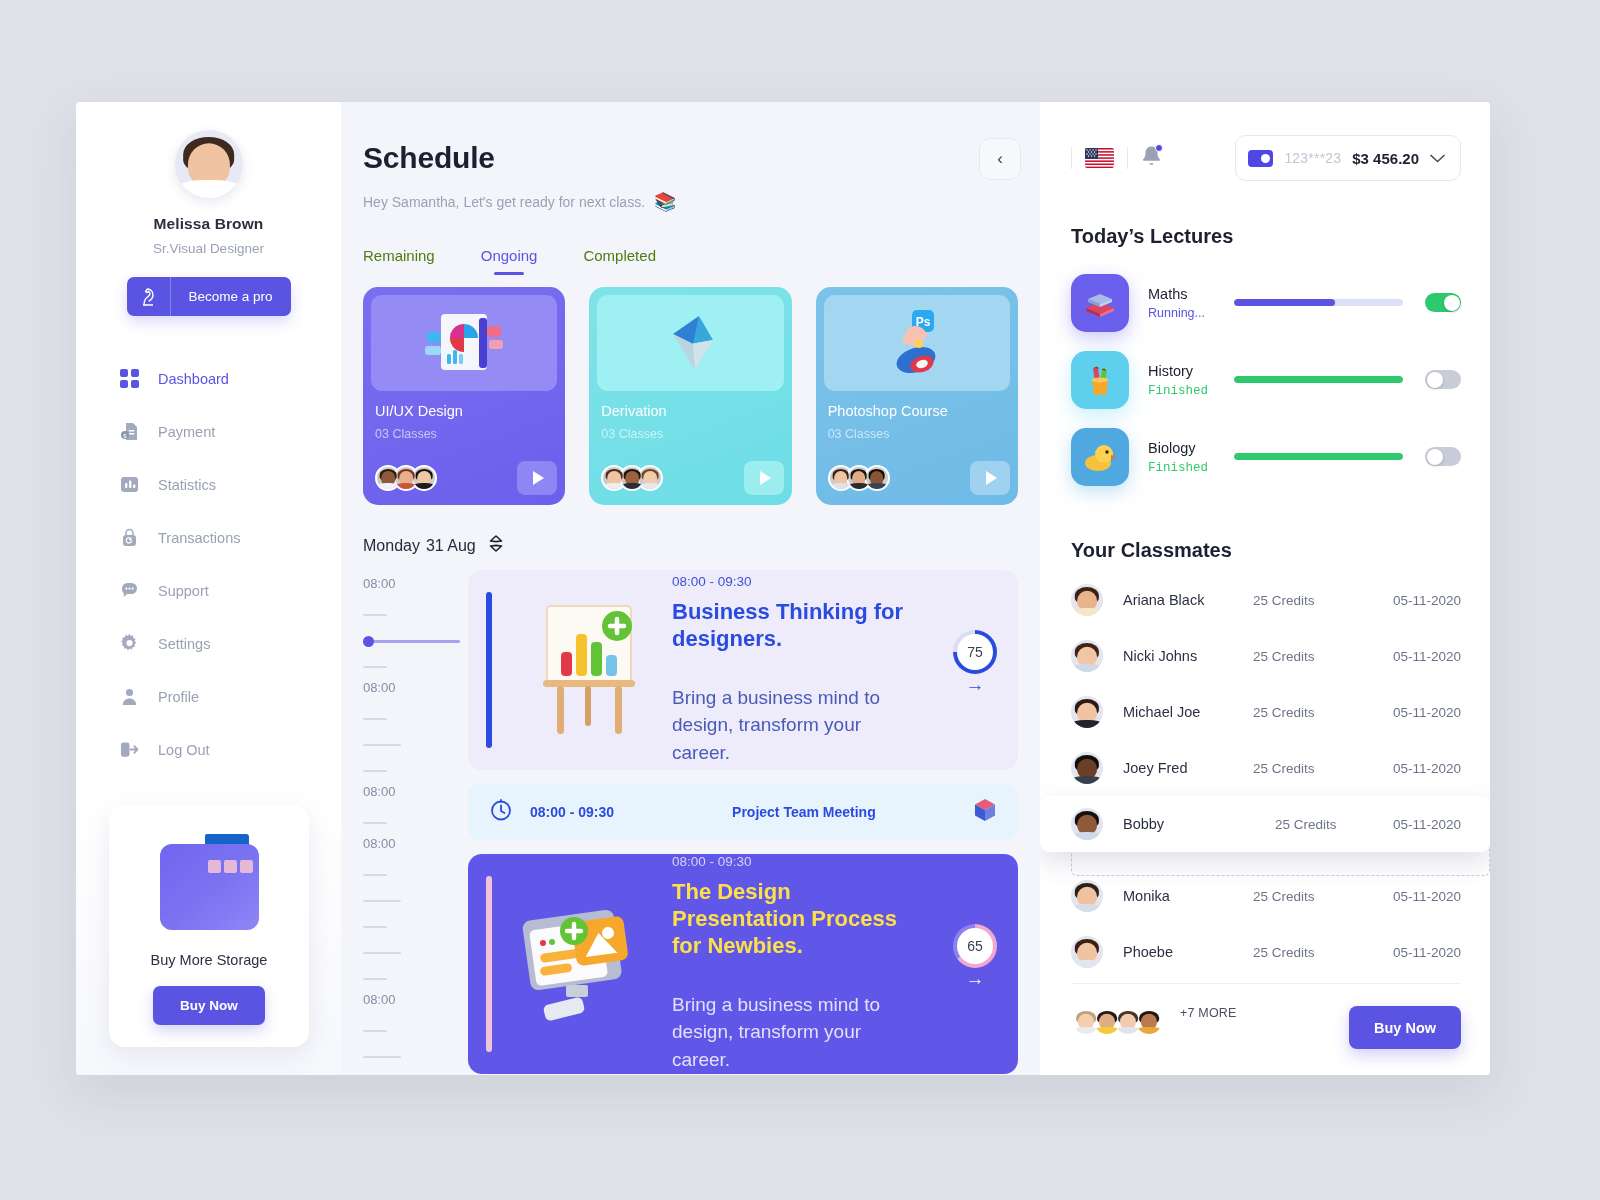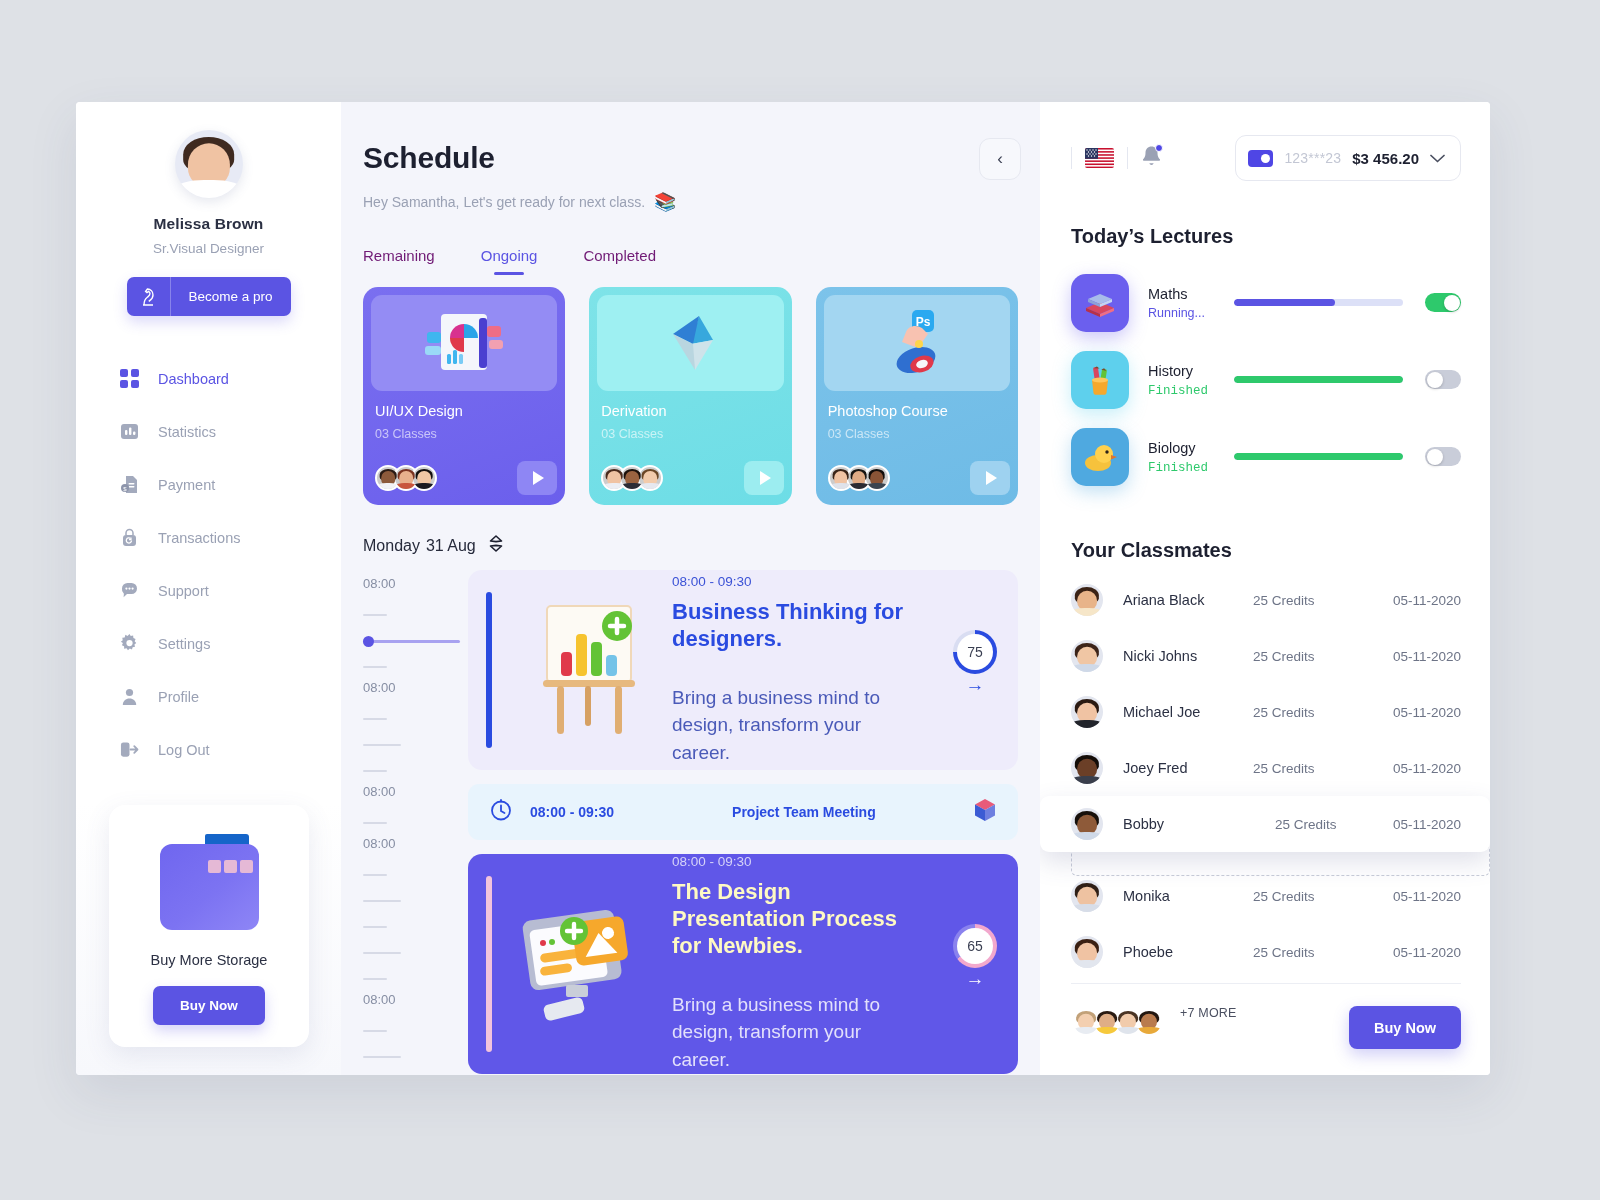--- a/index.html
+++ b/index.html
@@ -97,21 +97,21 @@
   }
   .page-title { font-size: 30px; font-weight: bold; color: #1d2030; letter-spacing:-.2px; }
   .page-sub { margin-top: 16px; font-size: 14px; color: #9aa1b4; display:flex; align-items:center; gap:9px;}
   .back-btn {
     position:absolute; right: 19px; top: 36px; width: 42px; height: 42px;
     background: #f7f8fc; border: 1px solid #e6e8f0; border-radius: 11px;
     display:flex; align-items:center; justify-content:center; cursor:pointer;
     font-size: 17px; color: #3a3f52;
   }
   .tabs { margin-top: 34px; display:flex; gap: 46px; }
-  .tab { font-size: 15px; color: #701a75; cursor:pointer; padding-bottom: 11px; position:relative;}
+  .tab { font-size: 15px; color: #4d7c0f; cursor:pointer; padding-bottom: 11px; position:relative;}
   .tab.active { color:#5b54e3; }
   .tab.active::after {
     content:""; position:absolute; left: 13px; right: 13px; bottom: 0;
     height: 3.5px; background:#5b54e3; border-radius: 3px;
   }
 
   .course-row { margin-top: 12px; display:flex; gap: 24px; padding-right: 22px;}
   .course-card {
     width: 206px; height: 218px; border-radius: 15px;
     padding: 8px 8px 0 8px; position: relative; cursor:pointer; overflow:hidden;
@@ -179,21 +179,21 @@
   }
   .ev-meeting .m-time { margin-left: 18px; font-size: 14px; color:#2a4be0; font-weight:bold;}
   .ev-meeting .m-title { margin-left: 118px; font-size: 14px; color:#2a4be0; font-weight:bold;}
   .ev-meeting .m-ico { margin-left:auto; }
 
   .ev-2 {
     margin-top: 14px; background:#6057e8; height: 220px; align-items:center;
   }
   .ev-2 .ev-bar { background:#f2c4dc; }
   .ev-2 .ev-time { color:#d5d2f8; }
-  .ev-2 .ev-title { color:#fef9c3; }
+  .ev-2 .ev-title { color:#fde047; }
   .ev-2 .ev-desc { color:#e2e0fb; }
   .ev-2 .ring .rin { color:#3a3f52; }
   .ev-2 .arrow { color:#fff; }
 
   
   .rightp {
     width: 450px; flex: 0 0 450px; background:#fff;
     padding: 33px 29px 0 31px; position: relative; overflow:hidden;
   }
   .rp-head { display:flex; align-items:center; }
@@ -303,40 +303,40 @@
               <rect x="0" y="11" width="8" height="8" rx="2" fill="#5b54e3"></rect>
               <rect x="11" y="11" width="8" height="8" rx="2" fill="#5b54e3"></rect>
             </svg>
         </span>
         <span>Dashboard</span>
       </div>
 
       <div class="nav-item">
         <span class="nav-ico">
           <svg width="19" height="19" viewBox="0 0 19 19">
-              <rect x="1" y="2" width="17" height="15" rx="3" fill="#a3aabd"></rect>
-              <rect x="5" y="8" width="2.4" height="5" rx="1" fill="#fff"></rect>
-              <rect x="9" y="5.5" width="2.4" height="7.5" rx="1" fill="#fff"></rect>
-              <rect x="13" y="9.5" width="2.4" height="3.5" rx="1" fill="#fff"></rect>
-            </svg>
-        </span>
-        <span>Statistics</span>
-      </div>
-
-      <div class="nav-item">
-        <span class="nav-ico">
-          <svg width="19" height="19" viewBox="0 0 19 19">
               <path d="M6 1h7l4 4v13H6z" fill="#a3aabd"></path>
               <rect x="8.5" y="8" width="6" height="1.6" rx=".8" fill="#fff"></rect>
               <rect x="8.5" y="11" width="6" height="1.6" rx=".8" fill="#fff"></rect>
               <circle cx="5" cy="13" r="4" fill="#8d95ab"></circle>
               <text x="5" y="15.6" font-size="6" fill="#fff" text-anchor="middle" font-family="Liberation Sans">$</text>
             </svg>
         </span>
         <span>Payment</span>
+      </div>
+
+      <div class="nav-item">
+        <span class="nav-ico">
+          <svg width="19" height="19" viewBox="0 0 19 19">
+              <rect x="1" y="2" width="17" height="15" rx="3" fill="#a3aabd"></rect>
+              <rect x="5" y="8" width="2.4" height="5" rx="1" fill="#fff"></rect>
+              <rect x="9" y="5.5" width="2.4" height="7.5" rx="1" fill="#fff"></rect>
+              <rect x="13" y="9.5" width="2.4" height="3.5" rx="1" fill="#fff"></rect>
+            </svg>
+        </span>
+        <span>Statistics</span>
       </div>
 
       <div class="nav-item">
         <span class="nav-ico">
           <svg width="19" height="19" viewBox="0 0 19 19">
               <path d="M6 7V5a3.5 3.5 0 017 0v2" stroke="#a3aabd" stroke-width="1.5" fill="none"></path>
               <rect x="3" y="7" width="13" height="11" rx="3" fill="#a3aabd"></rect>
               <path d="M11.5 12.5a2.6 2.6 0 11-1-2.1" stroke="#fff" stroke-width="1.3" fill="none"></path>
               <path d="M11 9.6v2h-2" stroke="#fff" stroke-width="1.2" fill="none"></path>
             </svg>

